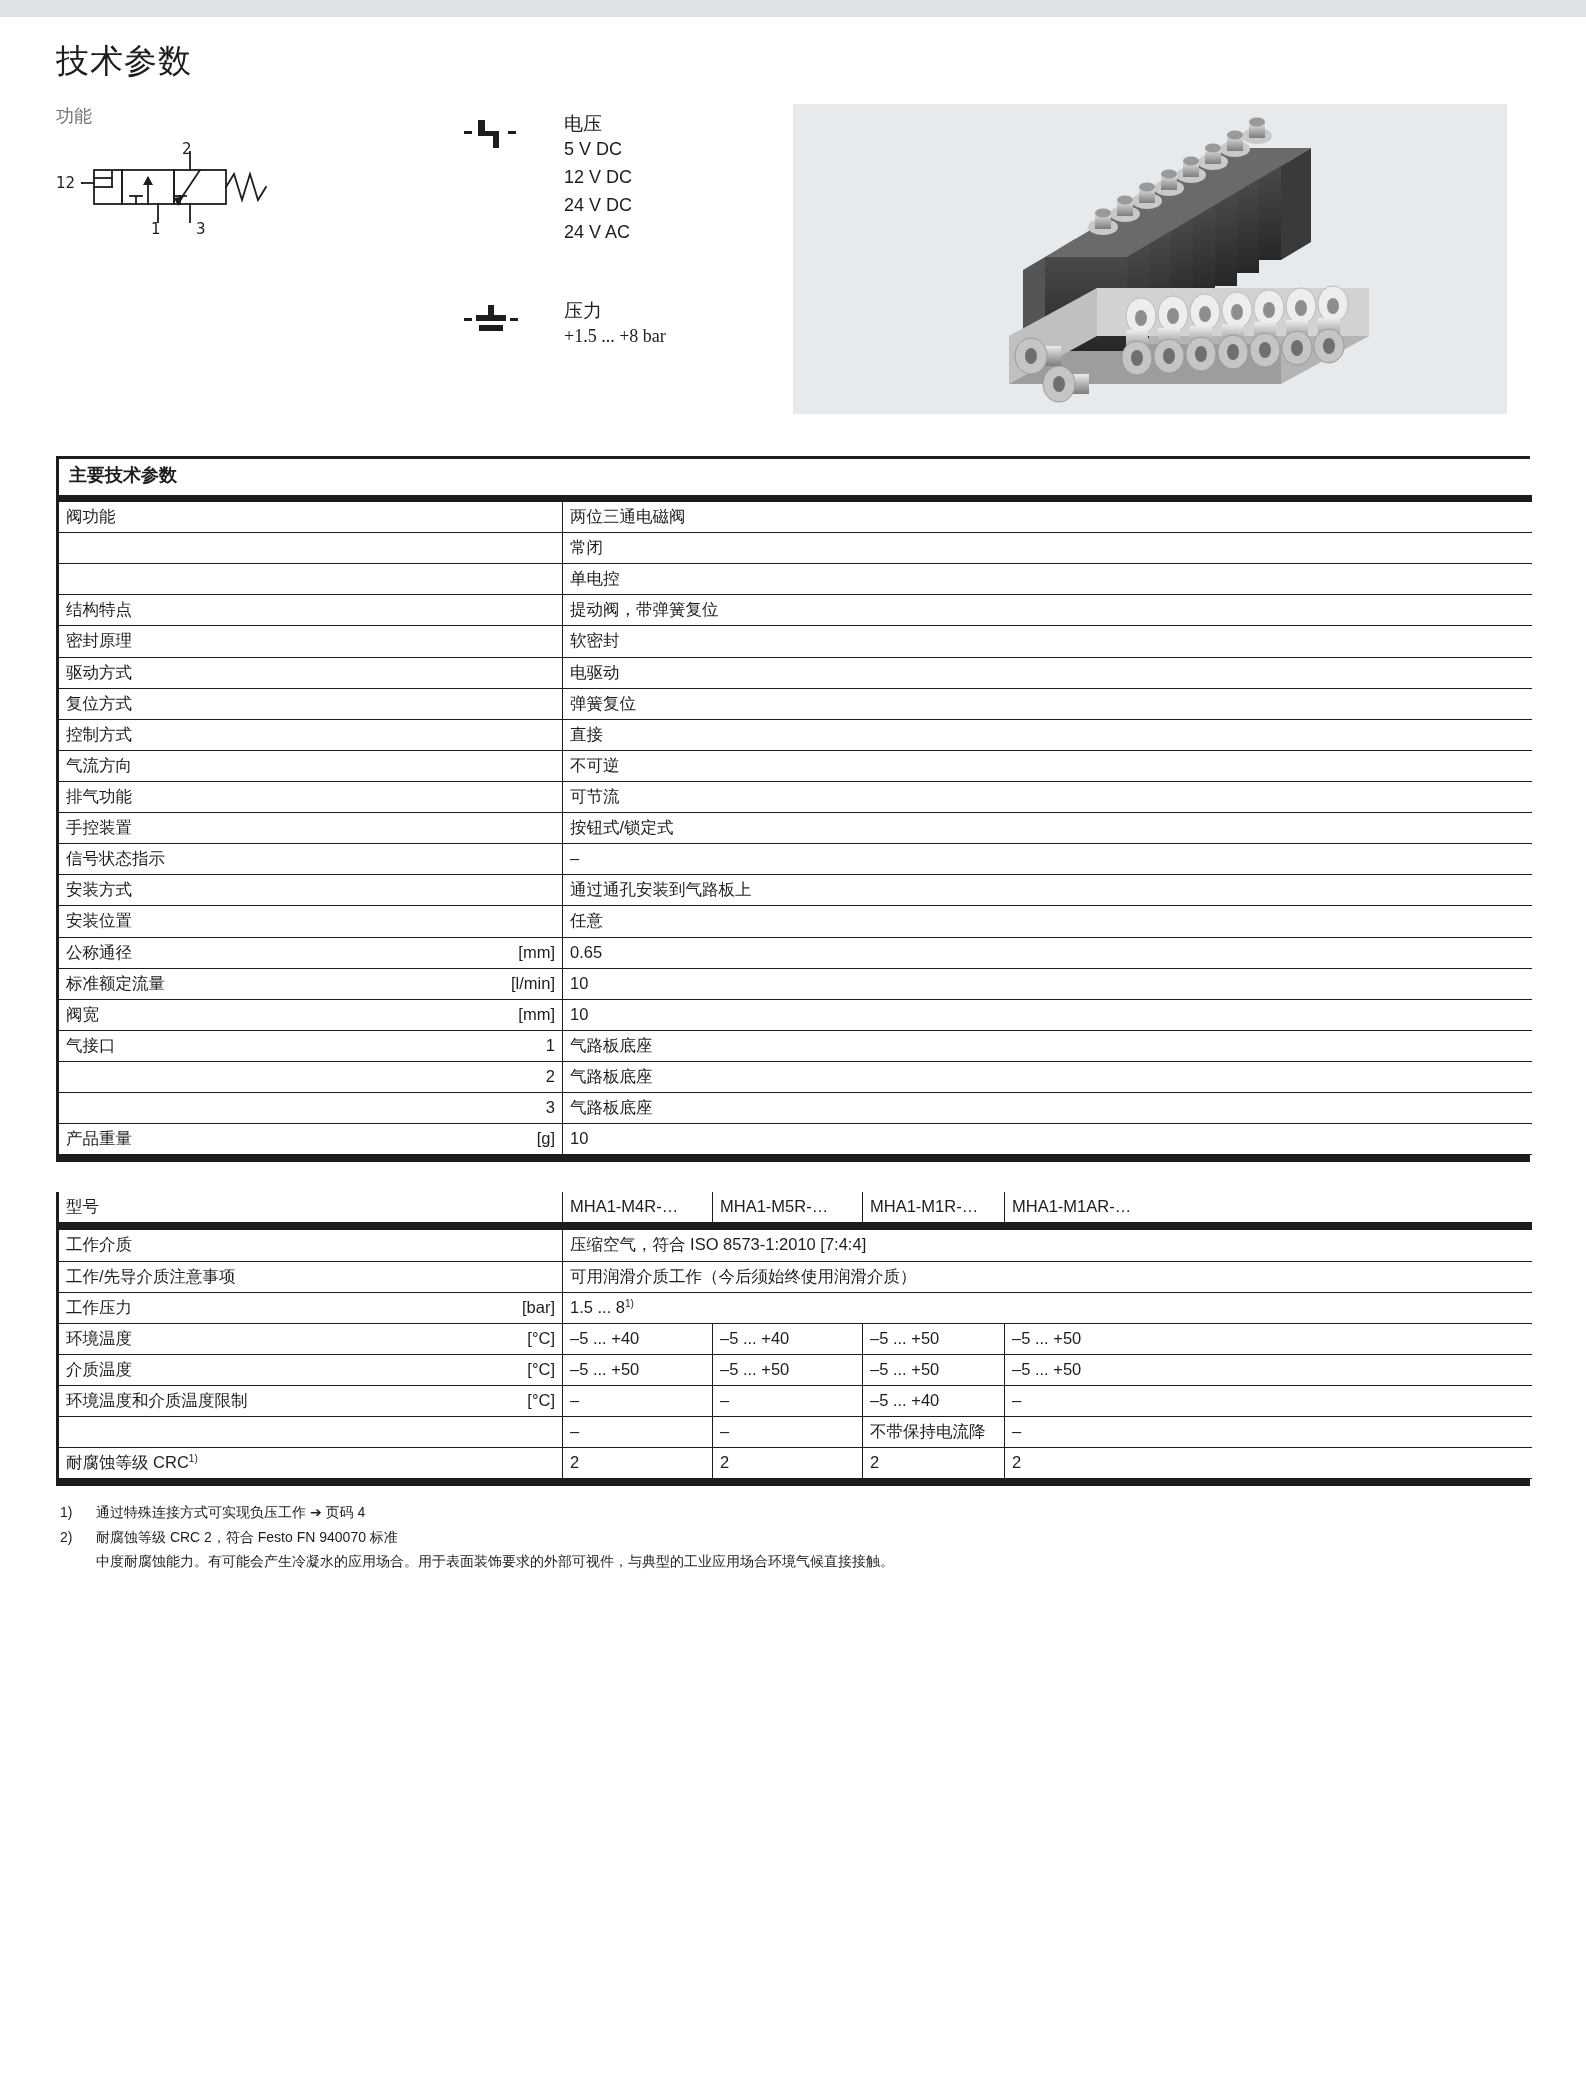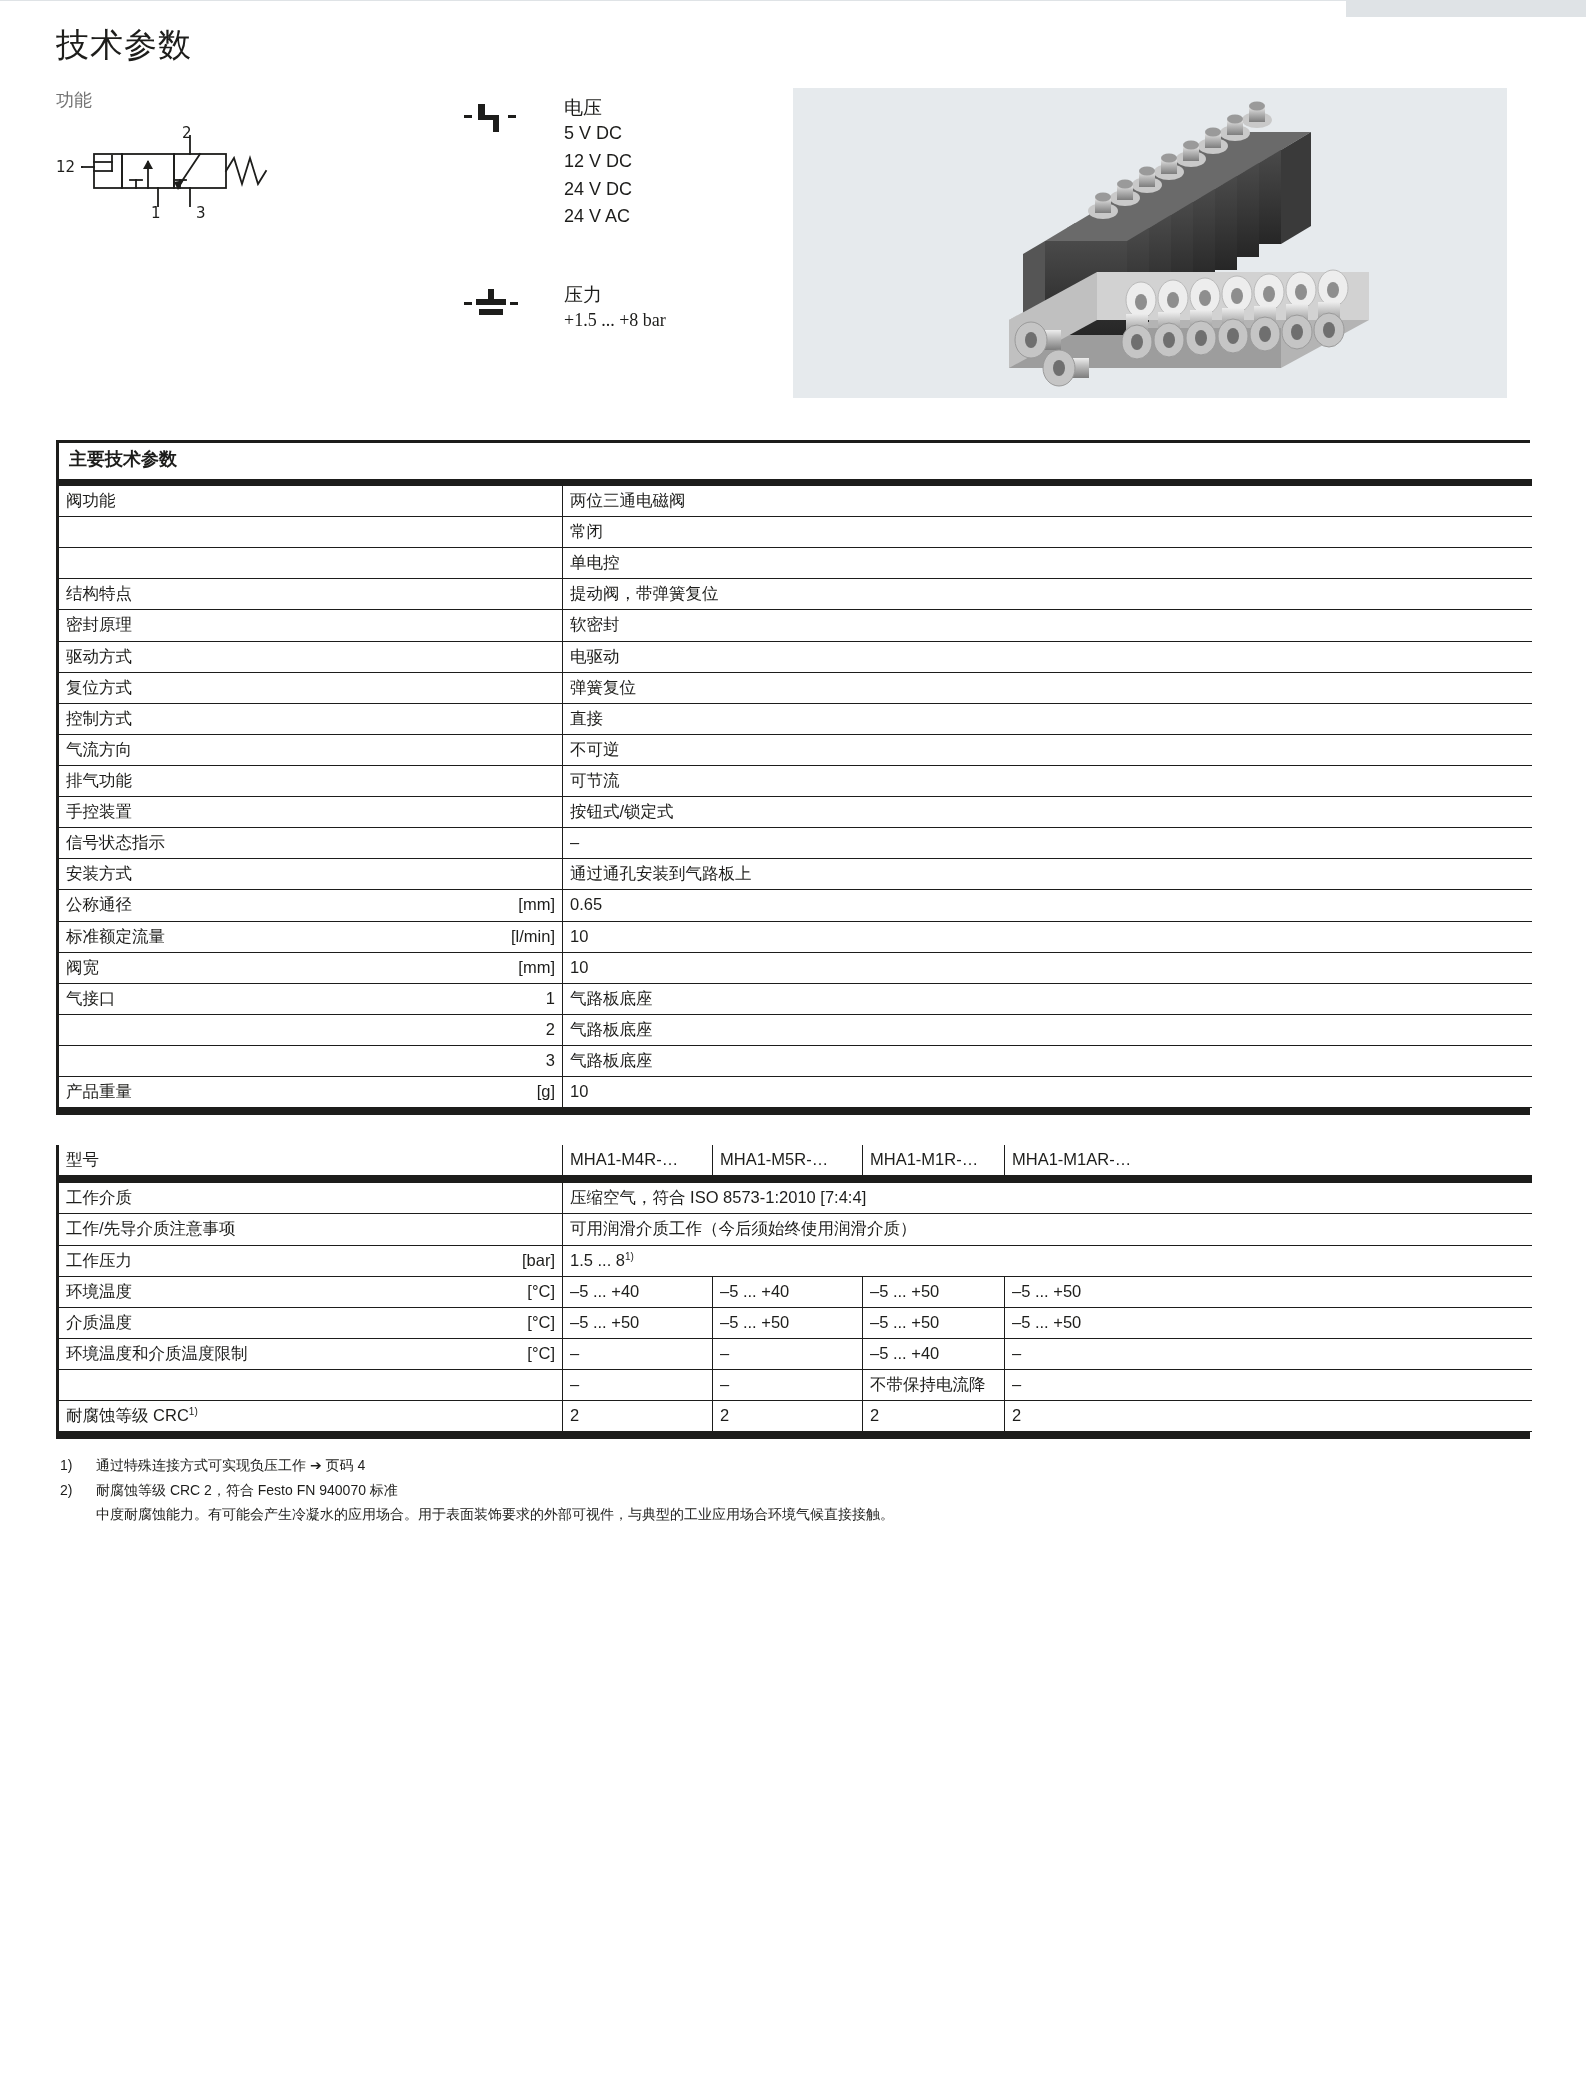--- a/index.html
+++ b/index.html
@@ -11,21 +11,21 @@
     color:#1d1d1b;
     -webkit-font-smoothing:antialiased;
     position:relative;
     overflow:hidden;
   }
   .top-band{
     position:absolute; left:0; top:0; width:1586px; height:17px;
     background:#dfe3e6;
   }
   .page{
-    position:absolute; left:0; top:1px; width:1346px; height:2077px;
+    position:absolute; left:0; top:17px; width:1346px; height:2077px;
     background:#ffffff;
   }
   .inner{ position:relative; margin:0 56px; width:1474px; }
 
   
   .page-title{
     font-size:33px; font-weight:400; letter-spacing:1px;
     color:#1d1d1b; padding-top:22px; margin:0;
     font-family:"DejaVu Sans","Liberation Sans",sans-serif;
   }
@@ -468,20 +468,25 @@
           <td class="lbl">信号状态指示</td>
           <td class="unit"></td>
           <td class="val">–</td>
         </tr>
         <tr>
           <td class="lbl">安装方式</td>
           <td class="unit"></td>
           <td class="val">通过通孔安装到气路板上</td>
         </tr>
         <tr>
+          <td class="lbl">安装位置</td>
+          <td class="unit"></td>
+          <td class="val">任意</td>
+        </tr>
+        <tr>
           <td class="lbl">公称通径</td>
           <td class="unit">[mm]</td>
           <td class="val">0.65</td>
         </tr>
         <tr>
           <td class="lbl">标准额定流量</td>
           <td class="unit">[l/min]</td>
           <td class="val">10</td>
         </tr>
         <tr>

